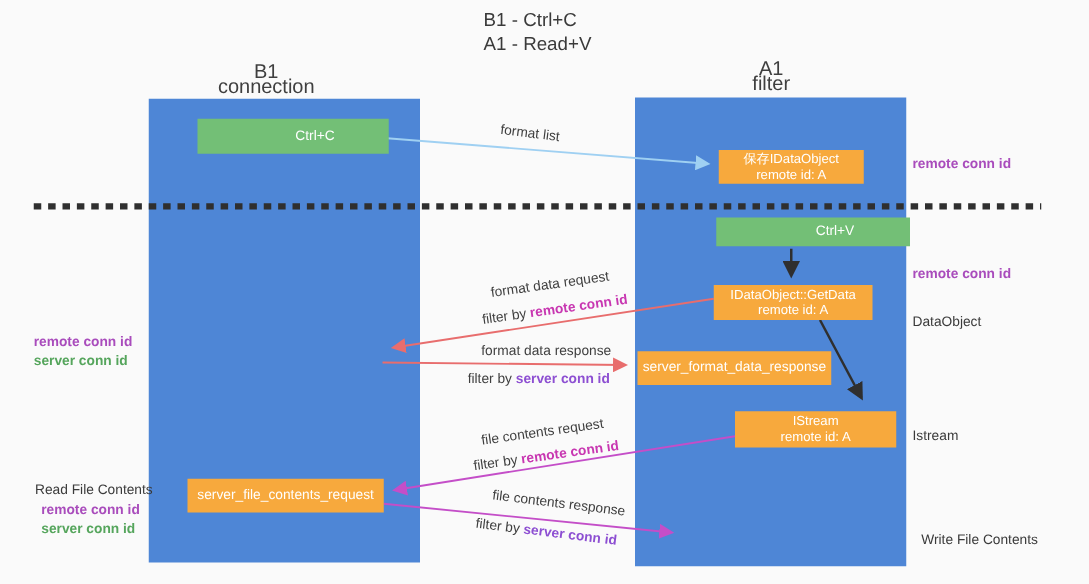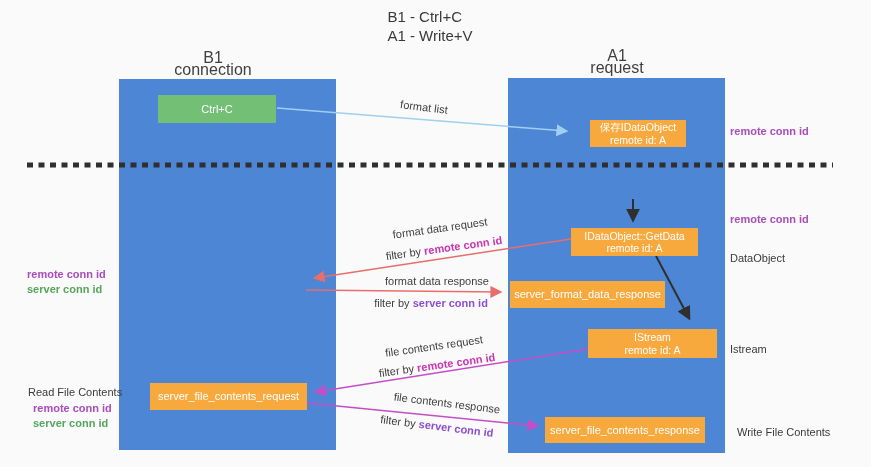--- a/index.html
+++ b/index.html
@@ -1,21 +1,21 @@
 <!DOCTYPE html>
 <html style="--panel: #4e86d6; --green_box: #73bf76; --orange_box: #f7a93d; --purple_label: #a94cbc; --green_label: #55a55c; --magenta_label: #c837b1; --violet_label: #8d4fd2; --arrow_blue: #9fd0f2; --arrow_red: #e86d6d; --arrow_pink: #c44ec8; --arrow_black: #2f2f2f;"><head>
 <meta charset="utf-8">
 <style>
   html,body{margin:0;padding:0;background:#fafafa;font-family:"Liberation Sans",sans-serif;}
   .stage{position:relative;width:871px;height:467px;background:#fafafa;overflow:hidden;}
   .panel{position:absolute;background:var(--panel);z-index:1;}
   .arrows{position:absolute;left:0;top:0;z-index:2;pointer-events:none;}
   .box{position:absolute;display:flex;flex-direction:column;align-items:center;justify-content:center;
        color:#fff;text-align:center;font-size:11px;line-height:13px;z-index:3;white-space:nowrap;}
-  .green{background:var(--green_box);}
+  .green{background:var(--green_box);padding-left:35px;}
   .orange{background:var(--orange_box);}
   .small{font-size:10.5px;line-height:12.5px;}
   .title{position:absolute;left:430px;top:7px;transform:translateX(-50%);text-align:left;
          font-size:15px;line-height:19px;color:#3a3a3a;z-index:4;white-space:nowrap;}
   .col-header{position:absolute;transform:translateX(-50%);text-align:center;font-size:16px;
          line-height:12px;color:#3f3f3f;z-index:4;white-space:nowrap;}
   .mid{position:absolute;transform:translate(-50%,-50%) rotate(var(--r,0deg));font-size:11px;
          color:#3f3f3f;z-index:4;white-space:nowrap;}
   .side{position:absolute;font-size:11px;line-height:15px;color:#3a3a3a;z-index:4;white-space:nowrap;}
   .purple{color:var(--purple_label);font-weight:bold;}
@@ -23,30 +23,30 @@
   .magenta{color:var(--magenta_label);font-weight:bold;}
   .violet{color:var(--violet_label);font-weight:bold;}
 </style>
 </head>
 <body>
 
 <div class="stage">
 
   <div class="title">
     <div>B1 - Ctrl+C</div>
-    <div>A1 - Write+V</div>
+    <div>A1 - Read+V</div>
   </div>
 
   <div class="col-header" style="left:213px;top:52px">
     <div>B1</div>
     <div>connection</div>
   </div>
   <div class="col-header" style="left:617px;top:50px">
     <div>A1</div>
-    <div>request</div>
+    <div>filter</div>
   </div>
 
   <div class="panel" style="left:119px;top:79px;width:217px;height:371px"></div>
   <div class="panel" style="left:508px;top:78px;width:217px;height:375px"></div>
 
   <svg class="arrows" width="871" height="467" viewBox="0 0 871 467">
     <defs>
       <marker id="mblue" viewBox="0 0 10 10" refX="8" refY="5" markerWidth="8" markerHeight="8" orient="auto">
         <path d="M0,0 L10,5 L0,10 z" style="fill:var(--arrow_blue)"></path>
       </marker>
@@ -67,48 +67,48 @@
     <line x1="571" y1="239" x2="315" y2="278" style="stroke:var(--arrow_red)" stroke-width="1.5" marker-end="url(#mred)"></line>
     <line x1="306" y1="290" x2="500" y2="292" style="stroke:var(--arrow_red)" stroke-width="1.5" marker-end="url(#mred)"></line>
     <line x1="588" y1="349" x2="316" y2="392" style="stroke:var(--arrow_pink)" stroke-width="1.5" marker-end="url(#mpink)"></line>
     <line x1="307" y1="403" x2="537" y2="426" style="stroke:var(--arrow_pink)" stroke-width="1.5" marker-end="url(#mpink)"></line>
   </svg>
 
   <div class="box green" style="left:158px;top:95px;width:118px;height:28px">
     <div>Ctrl+C</div>
   </div>
 
-  <div class="box orange small" style="left:590px;top:120px;width:96px;height:27px">
+  <div class="box orange small" style="left:575px;top:120px;width:116px;height:27px">
     <div>保存IDataObject</div>
     <div>remote id: A</div>
   </div>
 
+  <div class="box green" style="left:573px;top:174px;width:120px;height:23px">
+    <div>Ctrl+V</div>
+  </div>
 
   <div class="box orange small" style="left:571px;top:228px;width:127px;height:28px">
     <div>IDataObject::GetData</div>
     <div>remote id: A</div>
   </div>
 
   <div class="box orange small" style="left:588px;top:329px;width:129px;height:29px">
     <div>IStream</div>
     <div>remote id: A</div>
   </div>
 
 
   <div class="box orange" style="left:150px;top:383px;width:157px;height:27px">
     <div>server_file_contents_request</div>
   </div>
 
   <div class="box orange" style="left:510px;top:281px;width:155px;height:27px">
     <div>server_format_data_response</div>
   </div>
 
-  <div class="box orange" style="left:545px;top:417px;width:160px;height:26px">
-    <div>server_file_contents_response</div>
-  </div>
 
   <div class="mid" style="left:424px;top:107px;--r:7deg">
     <span>format list</span>
   </div>
 
   <div class="mid" style="left:440px;top:228px;--r:-8deg">
     <span>format data request</span>
   </div>
   <div class="mid" style="left:444px;top:248px;--r:-8deg">
     <span>filter by </span><span class="magenta">remote conn id</span>

